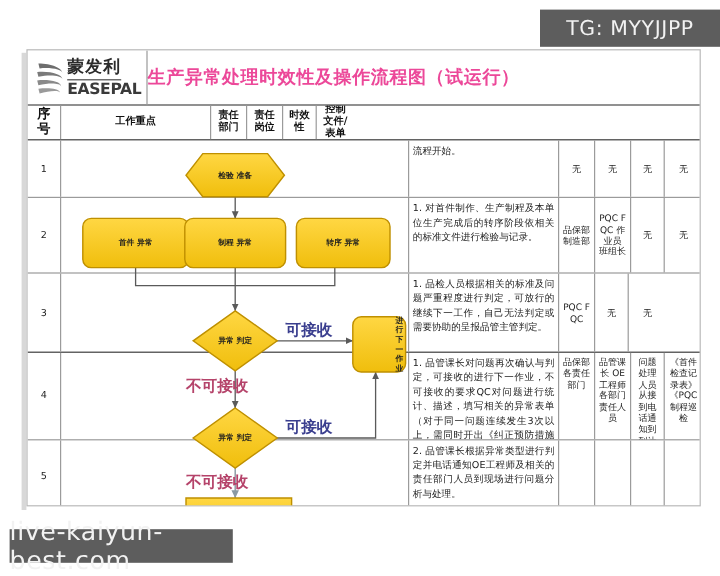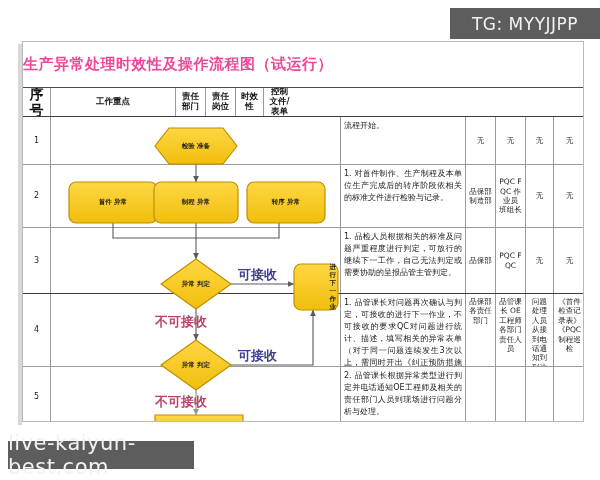--- a/index.html
+++ b/index.html
@@ -83,21 +83,21 @@
   .c-time { width: 28px; text-align:center; }
   .c-ctrl { width: 31px; text-align:center; }
 
   
   #thead { border-bottom: 1px solid #3d3d3d; }
   #thead .cell {
     font-weight: 700; font-size: 8.5px; text-align: center;
     display: flex; align-items: center; justify-content: center;
     height: 28px; line-height: 1.15; color:#111;
   }
-  #thead .c-no { font-size: 14px; }
+  #thead .c-no { font-size: 11px; }
   .narrow-txt { font-size: 7.5px; line-height: 1.25; word-break: break-all; }
 
   .wp { font-size: 8px; line-height: 1.5; color:#1b1b1b; text-align: justify; }
 
   
   #r1 .cell { height: 47px; }
   #r2 .cell { height: 62px; }
   #r3 .cell { height: 65px; }
   #r4 .cell { height: 72px; }
   #r5 .cell { height: 60px; }
@@ -129,20 +129,30 @@
 </head>
 <body>
 
 <div id="page">
 
   <div id="shadow-l"></div>
 
   <div id="sheet">
 
     <div id="hdr">
+      <div id="logo-box">
+        <svg id="logo-mark" viewBox="0 0 26 30">
+          <path d="M3 3 C14 3, 23 7, 23 11 C23 8, 14 6, 4 7 Z" fill="#6e6e6e"></path>
+          <path d="M2 10 C13 9, 23 12, 23 16 C22 13, 13 12, 3 14 Z" fill="#7a7a7a"></path>
+          <path d="M2 17 C12 16, 22 18, 22 22 C21 19, 12 19, 3 21 Z" fill="#8a8a8a"></path>
+          <path d="M3 24 C12 23, 20 24, 21 27 C19 25, 11 26, 4 28 Z" fill="#9a9a9a"></path>
+        </svg>
+        <div id="logo-cn">蒙发利</div>
+        <div id="logo-en">EASEPAL</div>
+      </div>
       <div id="doc-title">生产异常处理时效性及操作流程图（试运行）</div>
     </div>
 
     <div id="tbl">
 
       <div class="trow" id="thead">
         <div class="cell c-no">序号</div>
         <div class="cell c-work">工作重点</div>
         <div class="cell c-dept narrow-txt">责任部门</div>
         <div class="cell c-post narrow-txt">责任岗位</div>
@@ -167,21 +177,20 @@
         <div class="cell c-dept narrow-txt">品保部制造部</div>
         <div class="cell c-post narrow-txt">PQC FQC 作业员 班组长</div>
         <div class="cell c-time narrow-txt">无</div>
         <div class="cell c-ctrl narrow-txt">无</div>
       </div>
 
       <div class="trow" id="r3">
         <div class="cell c-no">3</div>
         <div class="cell c-flow"></div>
         <div class="cell c-work wp">1. 品检人员根据相关的标准及问题严重程度进行判定，可放行的继续下一工作，自己无法判定或需要协助的呈报品管主管判定。</div>
-        <div class="cell c-dept narrow-txt">品保部</div>
         <div class="cell c-post narrow-txt">PQC FQC</div>
         <div class="cell c-time narrow-txt">无</div>
         <div class="cell c-ctrl narrow-txt">无</div>
       </div>
 
       <div class="trow thin" id="r4">
         <div class="cell c-no">4</div>
         <div class="cell c-flow"></div>
         <div class="cell c-work wp">1. 品管课长对问题再次确认与判定，可接收的进行下一作业，不可接收的要求QC对问题进行统计、描述，填写相关的异常表单（对于同一问题连续发生3次以上，需同时开出《纠正预防措施报告》）。</div>
         <div class="cell c-dept narrow-txt">品保部 各责任部门</div>

